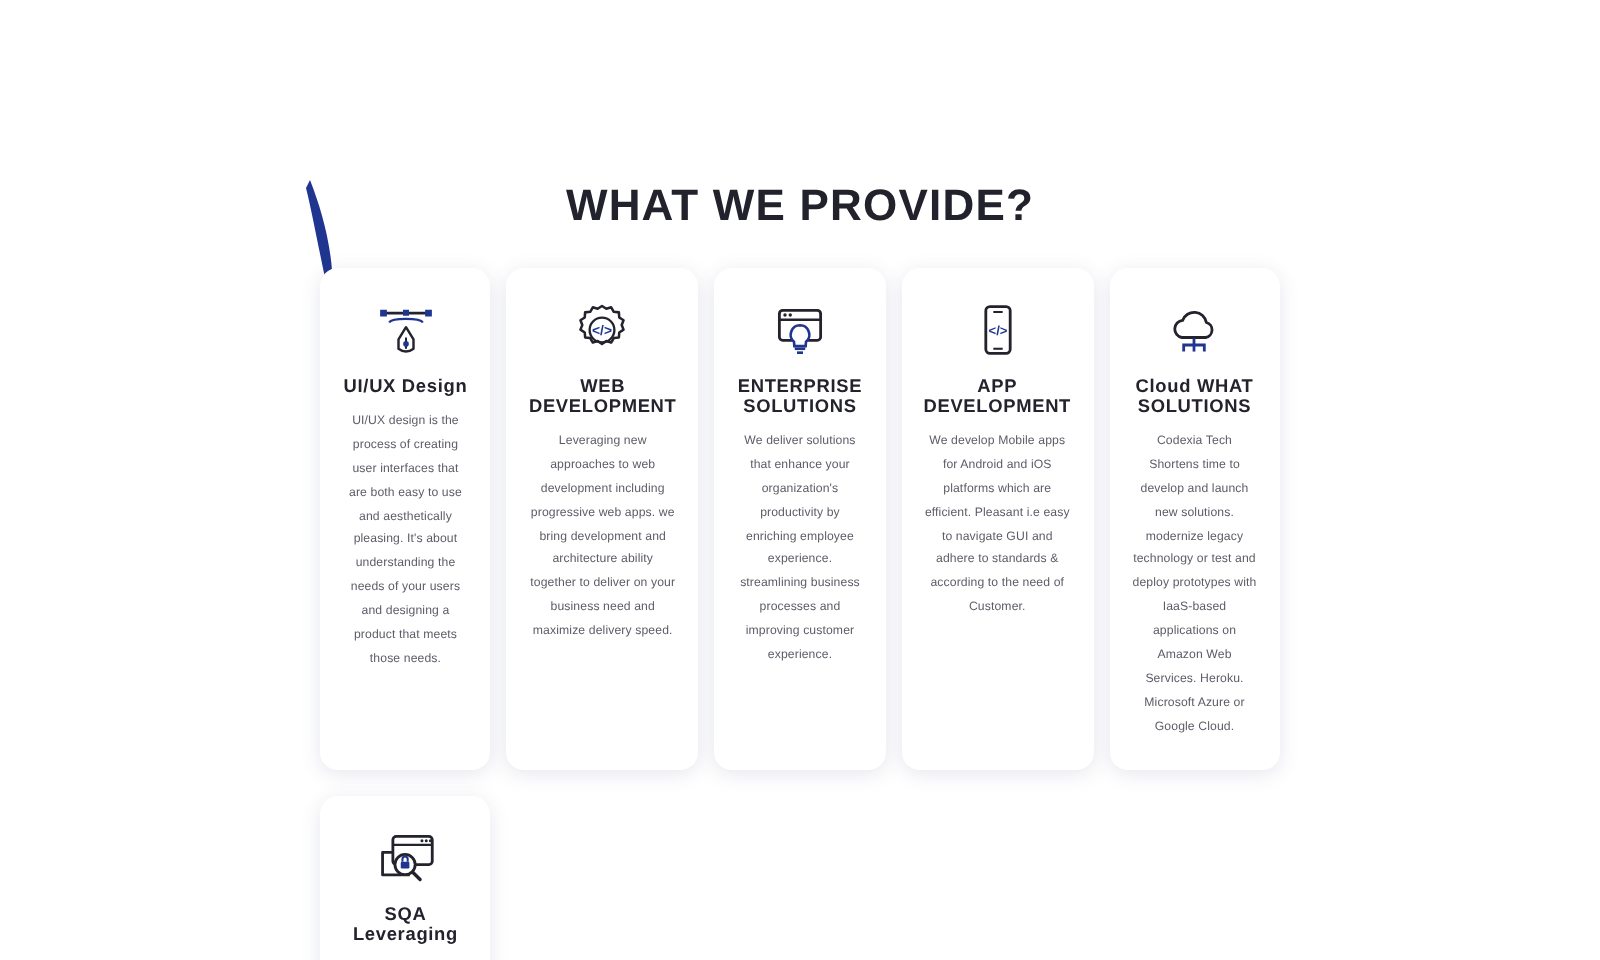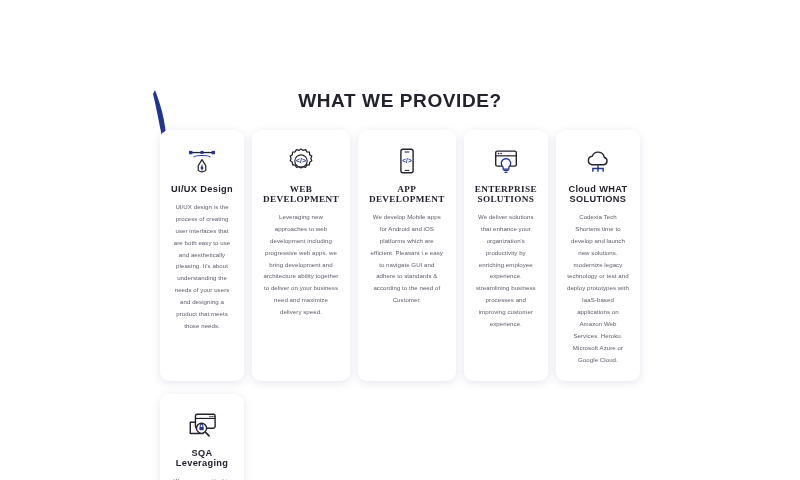--- a/index.html
+++ b/index.html
@@ -42,21 +42,21 @@
   }
 
   
   .section {
     position: relative;
     padding: 0 160px;
   }
 
   .section-title {
     text-align: center;
-    font-size: 19px;
+    font-size: 22px;
     font-weight: bold;
     letter-spacing: 0.6px;
     color: #22222c;
     margin-top: 90px;
     margin-bottom: 18px;
   }
 
   .cards-grid {
     display: grid;
     grid-template-columns: repeat(5, 1fr);
@@ -97,21 +97,21 @@
   .card-body {
     font-size: 6.1px;
     line-height: 1.95;
     color: #5c5c68;
     text-align: center;
     letter-spacing: 0.06px;
   }
 
   
   .title-mixed { text-transform: none; }
-  .title-upper { text-transform: uppercase; font-family: Liberation Serif, serif; }
+  .title-upper { text-transform: uppercase; }
 </style>
 </head>
 <body>
 
 <div class="decor-layer">
   <div class="decor-swoosh">
     <svg width="22" height="70" viewBox="0 0 22 70" fill="none" aria-hidden="true">
       <path d="M3 2 C 10 20, 16 42, 14 66 C 9 46, 5 22, 1 6 Z" fill="#20358f"></path>
     </svg>
   </div>
@@ -149,44 +149,44 @@
           <text x="16" y="18.6" font-family="'Liberation Sans', sans-serif" font-size="7.4" font-weight="bold" fill="#20358f" text-anchor="middle">&lt;/&gt;</text>
         </svg>
       </div>
       <div class="card-title title-upper">WEB DEVELOPMENT</div>
       <div class="card-body">Leveraging new approaches to web development including progressive web apps. we bring development and architecture ability together to deliver on your business need and maximize delivery speed.</div>
     </div>
 
     <div class="card">
       <div class="card-icon">
         <svg width="30" height="30" viewBox="0 0 32 32" fill="none" aria-hidden="true">
-          <rect x="9.5" y="3.5" width="13" height="25" rx="2.2" stroke="#23232e" stroke-width="1.5" fill="none"></rect>
-          <line x1="13.5" y1="6.4" x2="18.5" y2="6.4" stroke="#23232e" stroke-width="1.1"></line>
-          <line x1="13.5" y1="26" x2="18.5" y2="26" stroke="#23232e" stroke-width="1.1"></line>
-          <text x="16" y="18.4" font-family="'Liberation Sans', sans-serif" font-size="7" font-weight="bold" fill="#20358f" text-anchor="middle">&lt;/&gt;</text>
-        </svg>
-      </div>
-      <div class="card-title title-upper">APP DEVELOPMENT</div>
-      <div class="card-body">We develop Mobile apps for Android and iOS platforms which are efficient. Pleasant i.e easy to navigate GUI and adhere to standards &amp; according to the need of Customer.</div>
-    </div>
-
-    <div class="card">
-      <div class="card-icon">
-        <svg width="30" height="30" viewBox="0 0 32 32" fill="none" aria-hidden="true">
           <rect x="5" y="5.5" width="22" height="16" rx="1.8" stroke="#23232e" stroke-width="1.5" fill="none"></rect>
           <line x1="5" y1="10.5" x2="27" y2="10.5" stroke="#23232e" stroke-width="1.3"></line>
           <circle cx="8" cy="8" r="0.9" fill="#23232e"></circle>
           <circle cx="10.8" cy="8" r="0.9" fill="#23232e"></circle>
           <path d="M16 13.5 a5 5 0 0 1 3.2 8.8 l-0.2 2.3 h-6 l-0.2-2.3 A5 5 0 0 1 16 13.5 Z" stroke="#20358f" stroke-width="1.4" fill="#ffffff"></path>
           <line x1="13.2" y1="26" x2="18.8" y2="26" stroke="#20358f" stroke-width="1.4"></line>
           <line x1="14.4" y1="28.1" x2="17.6" y2="28.1" stroke="#20358f" stroke-width="1.4"></line>
         </svg>
       </div>
       <div class="card-title title-upper">ENTERPRISE SOLUTIONS</div>
       <div class="card-body">We deliver solutions that enhance your organization's productivity by enriching employee experience. streamlining business processes and improving customer experience.</div>
+    </div>
+
+    <div class="card">
+      <div class="card-icon">
+        <svg width="30" height="30" viewBox="0 0 32 32" fill="none" aria-hidden="true">
+          <rect x="9.5" y="3.5" width="13" height="25" rx="2.2" stroke="#23232e" stroke-width="1.5" fill="none"></rect>
+          <line x1="13.5" y1="6.4" x2="18.5" y2="6.4" stroke="#23232e" stroke-width="1.1"></line>
+          <line x1="13.5" y1="26" x2="18.5" y2="26" stroke="#23232e" stroke-width="1.1"></line>
+          <text x="16" y="18.4" font-family="'Liberation Sans', sans-serif" font-size="7" font-weight="bold" fill="#20358f" text-anchor="middle">&lt;/&gt;</text>
+        </svg>
+      </div>
+      <div class="card-title title-upper">APP DEVELOPMENT</div>
+      <div class="card-body">We develop Mobile apps for Android and iOS platforms which are efficient. Pleasant i.e easy to navigate GUI and adhere to standards &amp; according to the need of Customer.</div>
     </div>
 
     <div class="card">
       <div class="card-icon">
         <svg width="30" height="30" viewBox="0 0 32 32" fill="none" aria-hidden="true">
           <path d="M9.5 20 a4.6 4.6 0 0 1 0.4-9.1 A6.6 6.6 0 0 1 22.6 12 a4.1 4.1 0 0 1 -0.4 8 Z" stroke="#23232e" stroke-width="1.5" fill="none" stroke-linejoin="round"></path>
           <line x1="16" y1="20.5" x2="16" y2="27.5" stroke="#20358f" stroke-width="1.5"></line>
           <path d="M10.5 27.5 v-3.5 h11 v3.5" stroke="#20358f" stroke-width="1.5" fill="none"></path>
         </svg>
       </div>

